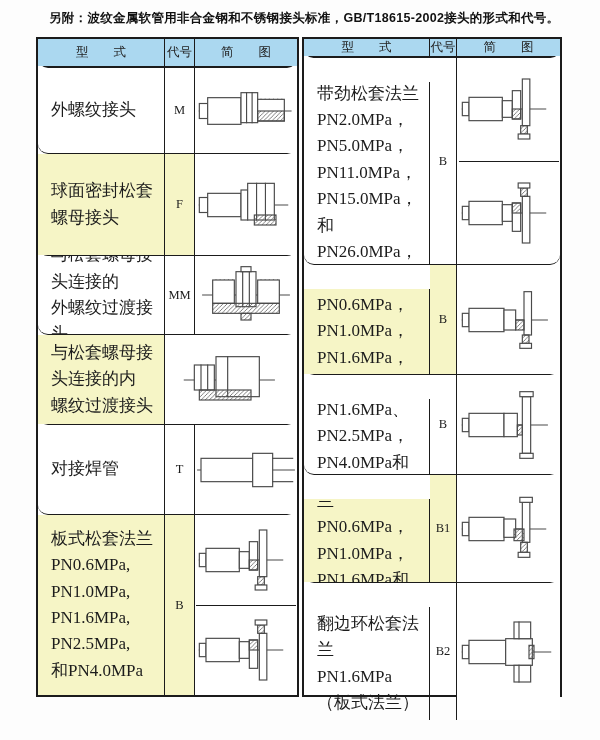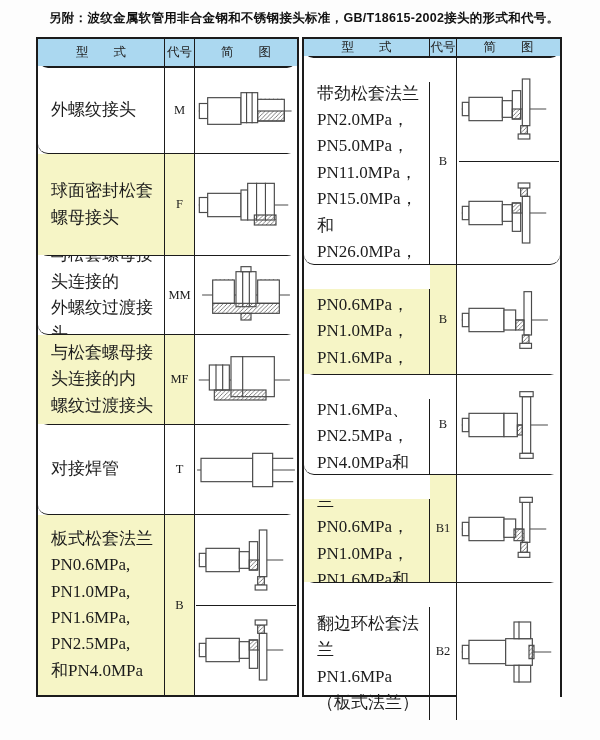--- a/index.html
+++ b/index.html
@@ -146,21 +146,20 @@
             <rect x="20" y="52" width="80" height="12" fill="url(#hatchp)"></rect>
             <rect x="54" y="64" width="12" height="8" fill="url(#hatchp)"></rect>
           </g>
         </svg>
       </div>
   </div>
 
   <div class="row" style="height:90px">
     <div class="cell type hl">与松套螺母接头连接的内
 螺纹过渡接头</div>
-    <div class="cell code hl">MF</div>
     <div class="cell sketch diag">
         <svg viewBox="0 0 120 84" width="100" height="70">
           <g fill="#fff" stroke="#4a4a4a" stroke-width="1.4" stroke-linecap="square">
             <line x1="4" y1="42" x2="112" y2="42"></line>
             <rect x="16" y="24" width="24" height="30"></rect>
             <line x1="24" y1="24" x2="24" y2="54"></line>
             <line x1="32" y1="24" x2="32" y2="54"></line>
             <rect x="42" y="14" width="52" height="48"></rect>
             <line x1="56" y1="14" x2="56" y2="62"></line>
             <rect x="22" y="54" width="62" height="12" fill="url(#hatchp)"></rect>

